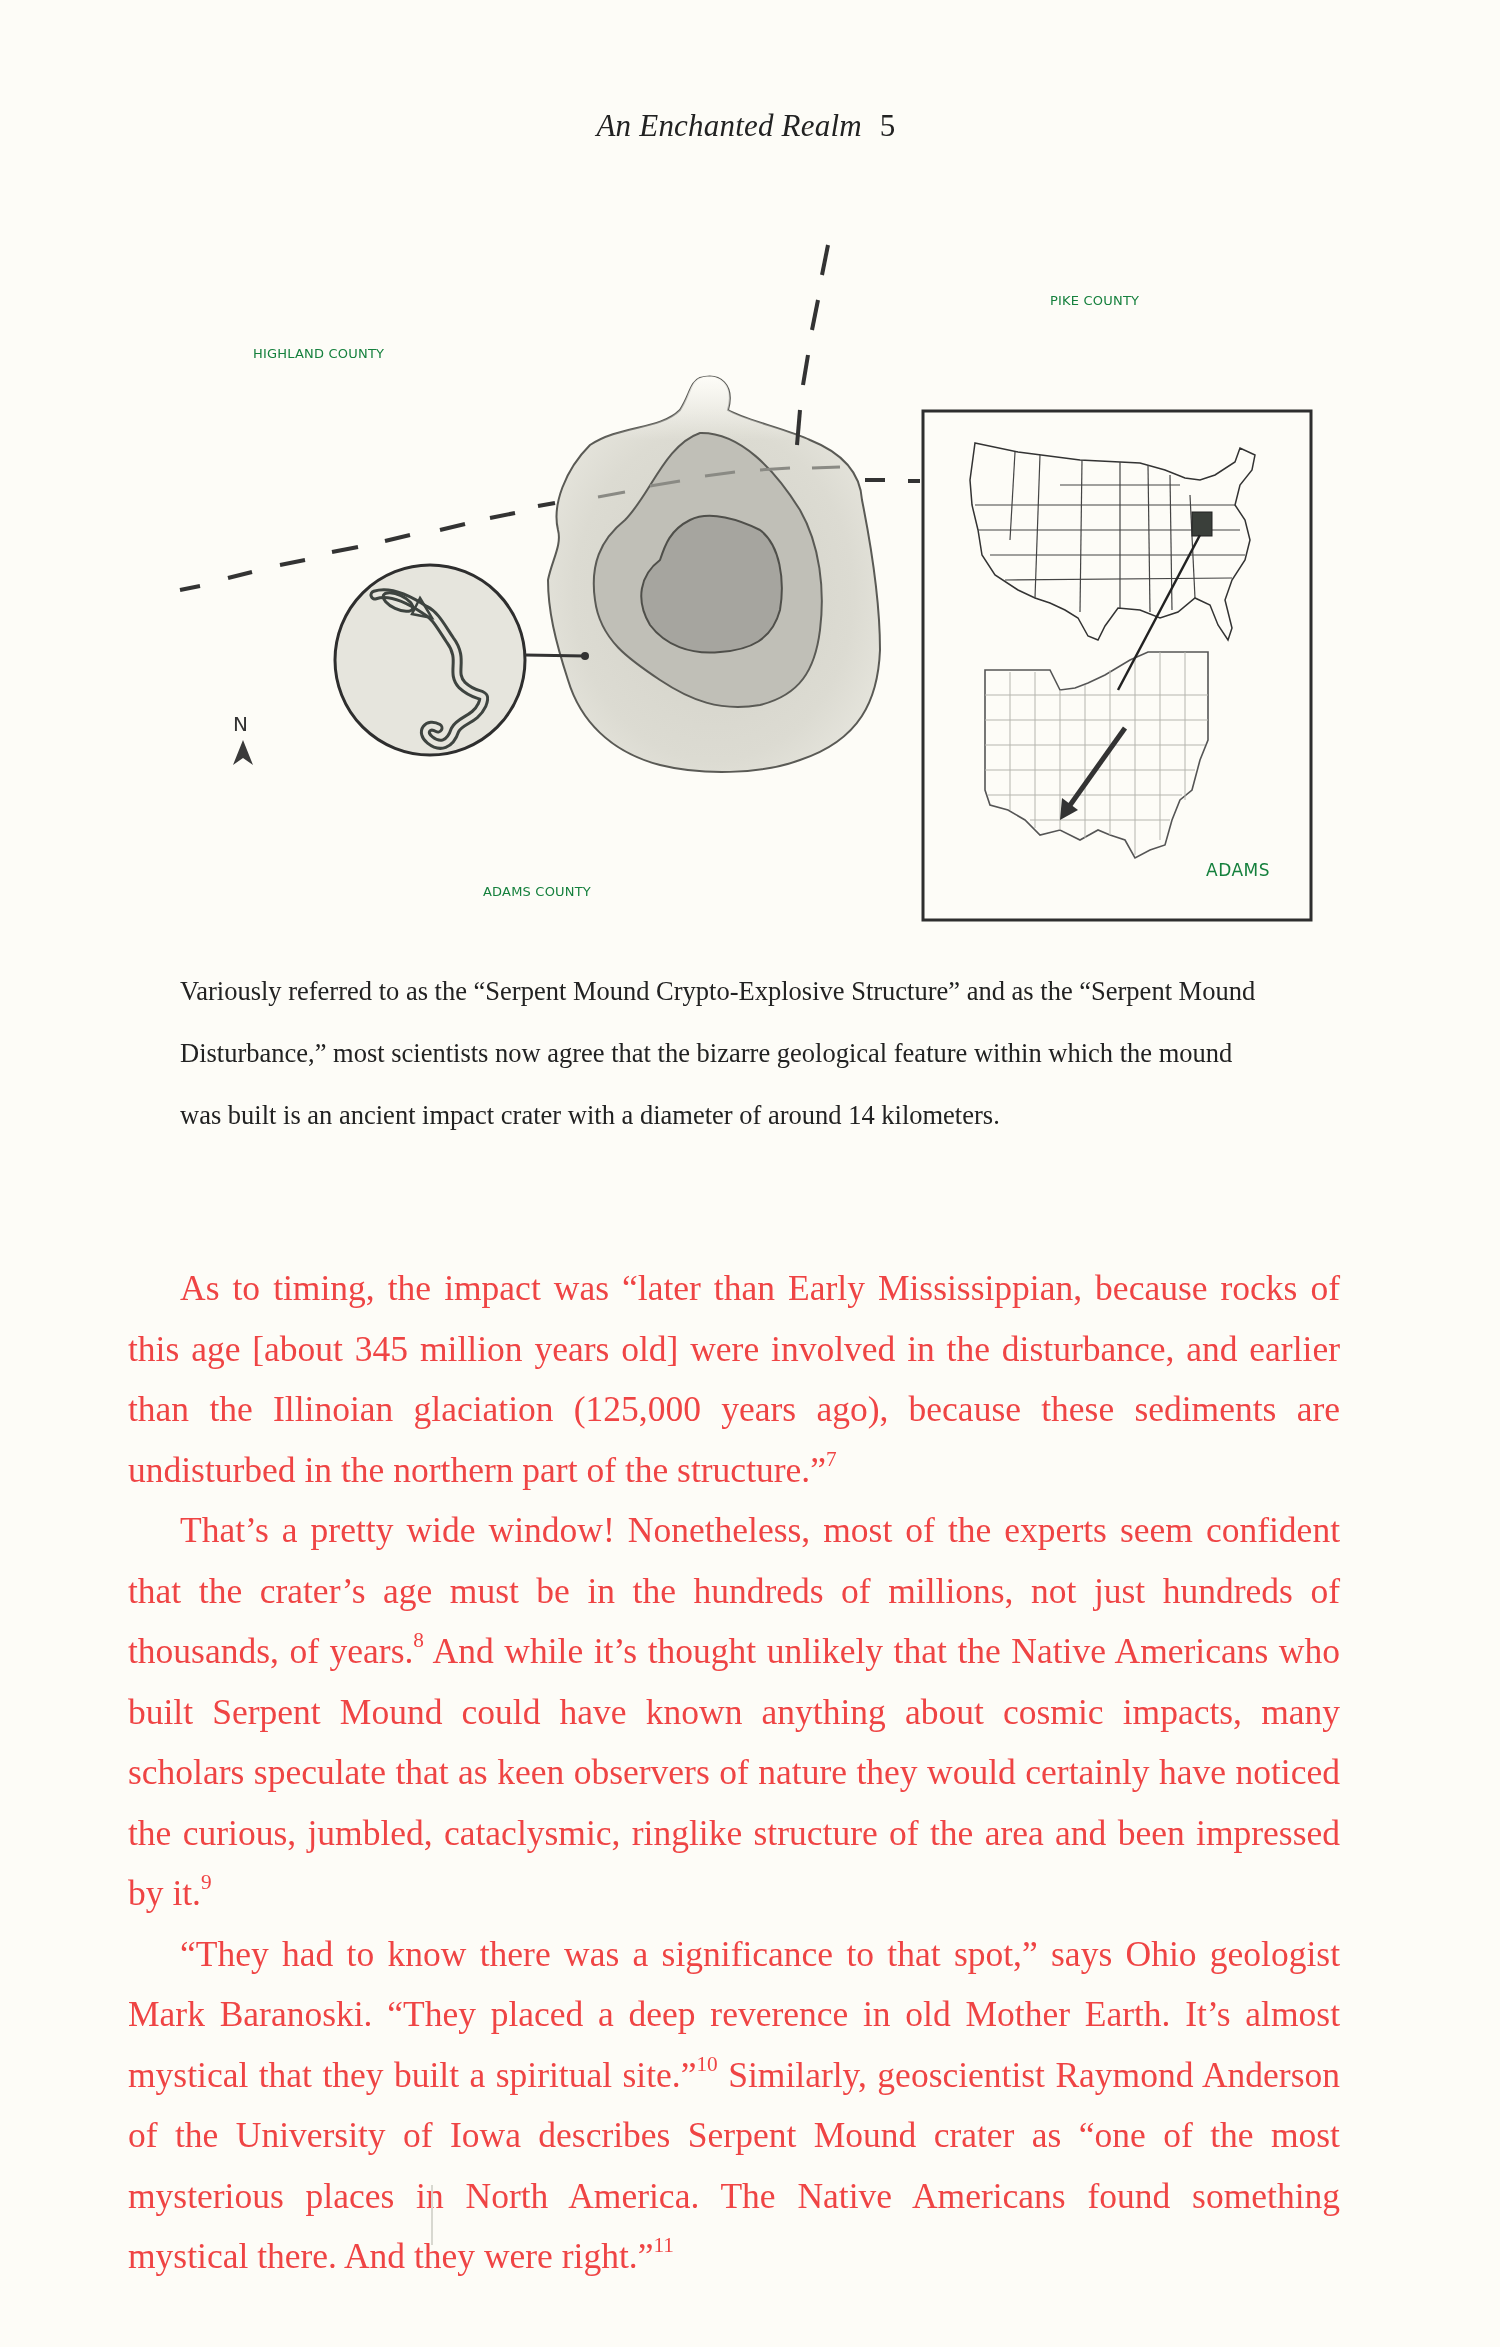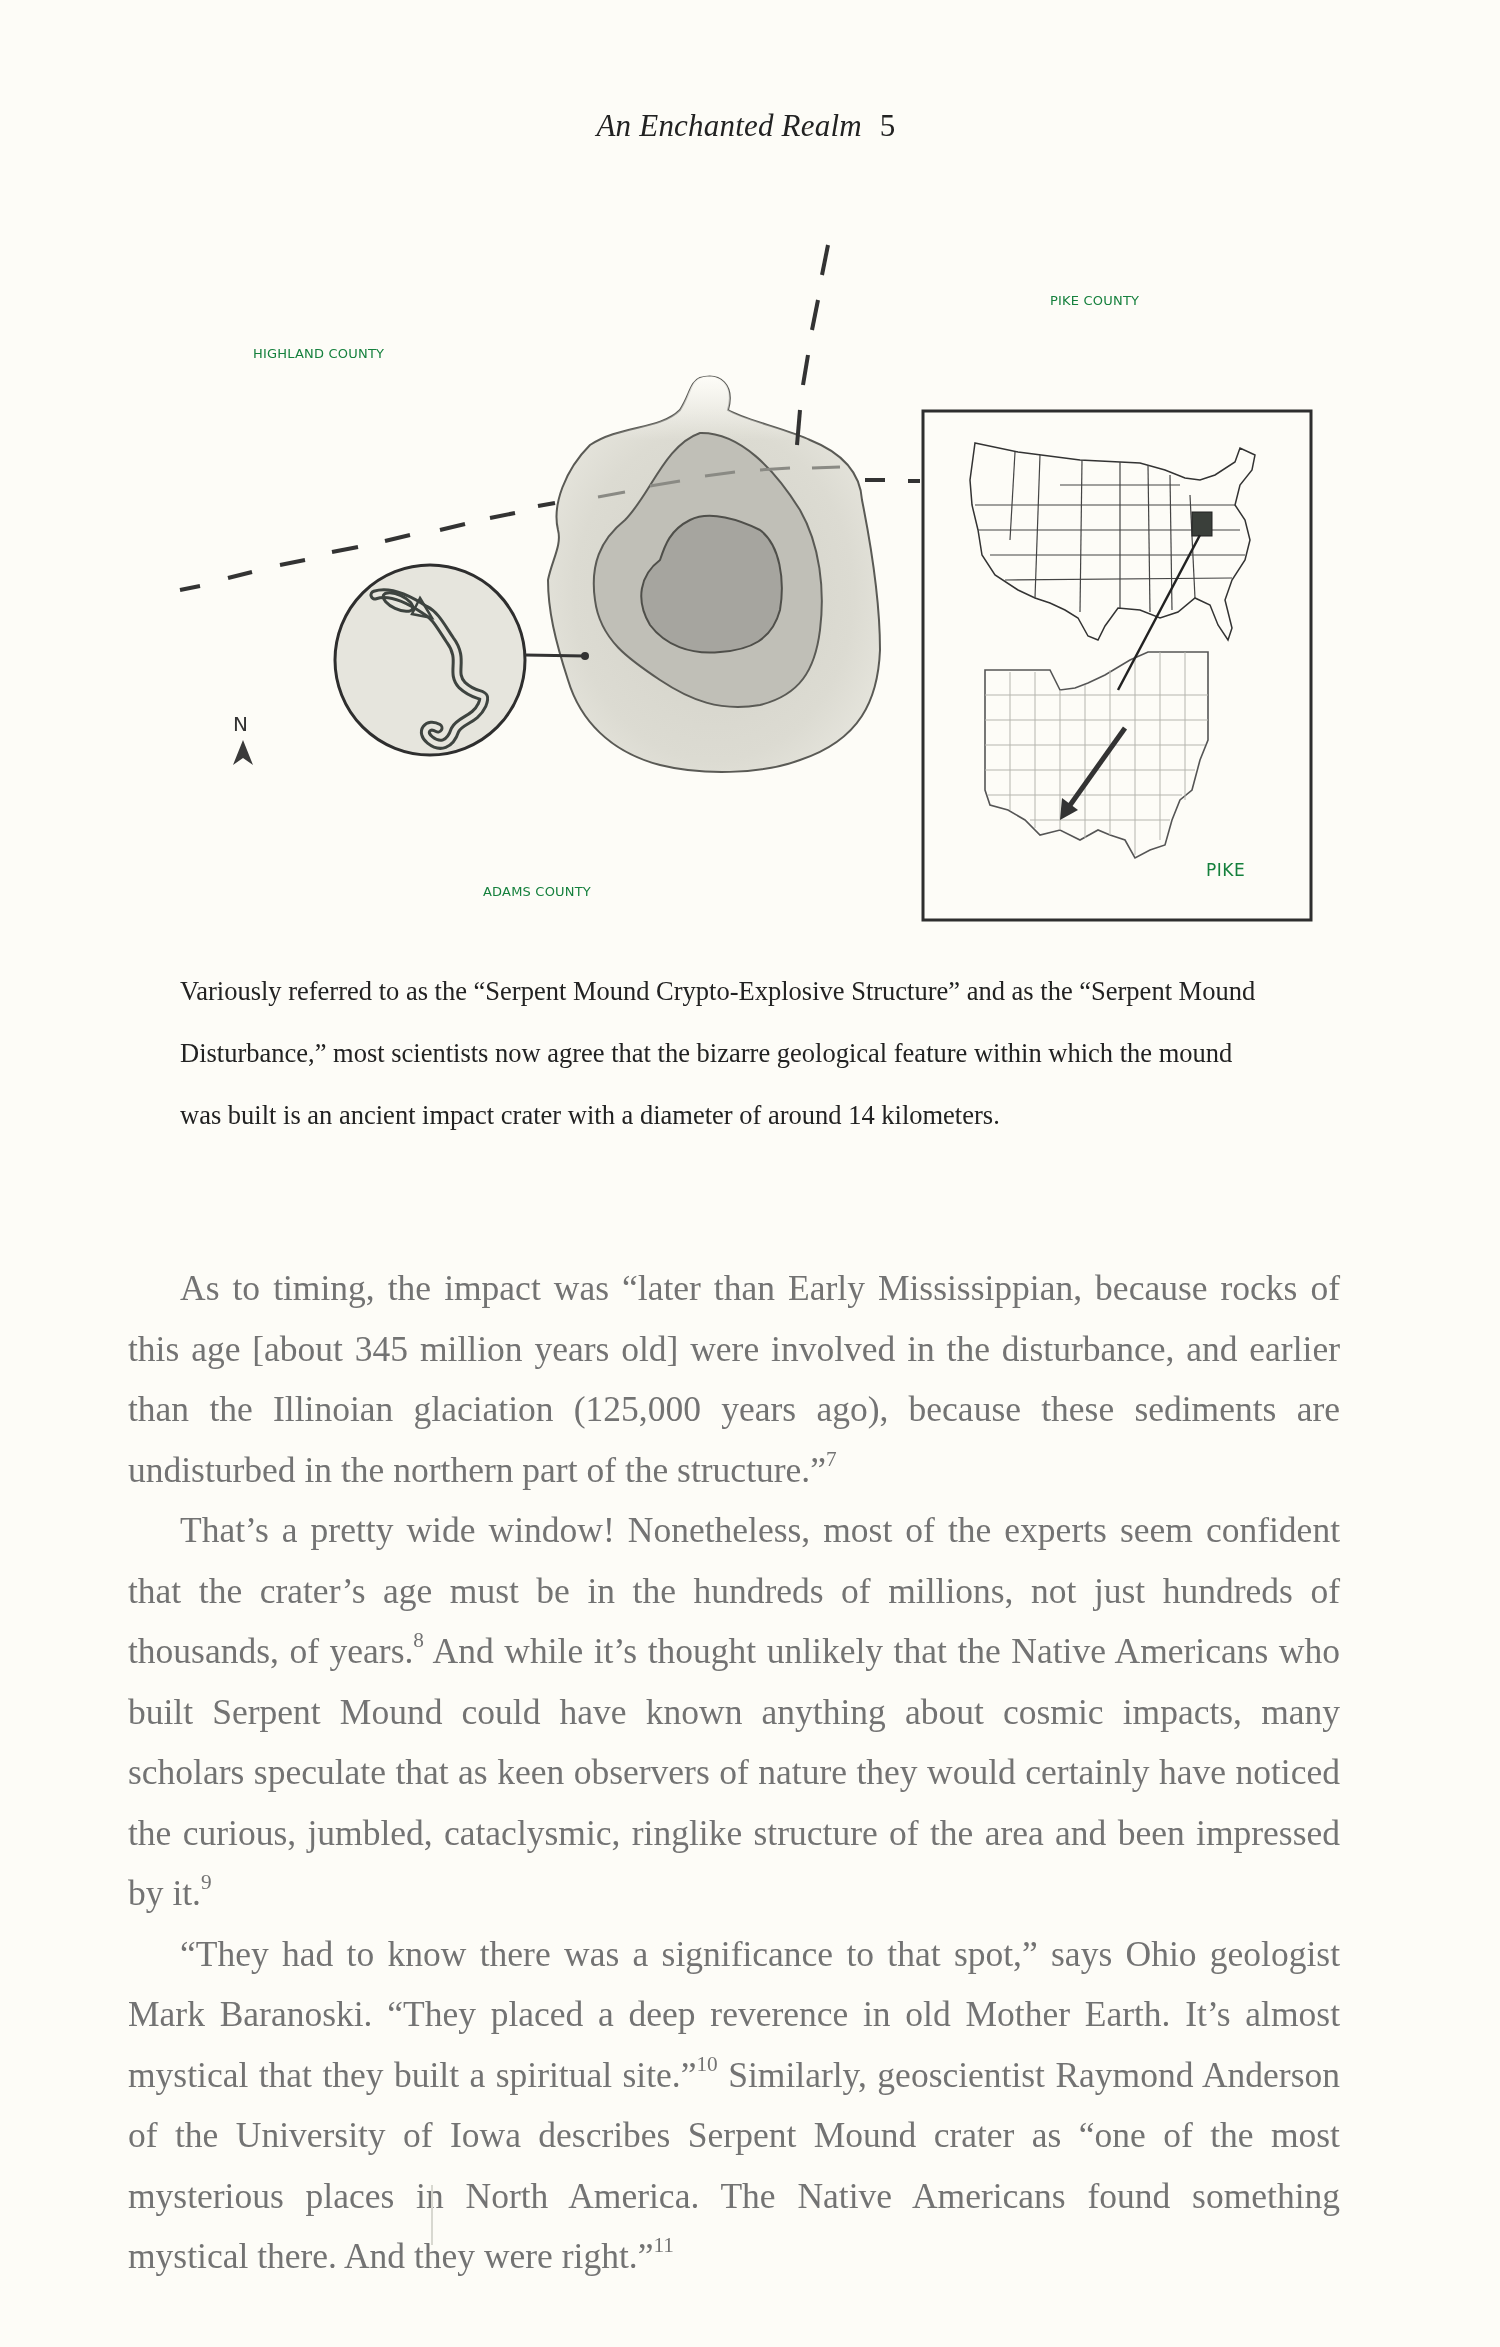--- a/index.html
+++ b/index.html
@@ -75,21 +75,21 @@
     text-align: left;
   }
   .body-text {
     position: absolute;
     left: 128px;
     top: 1258px;
     width: 1212px;
     font-family: "Liberation Serif", "DejaVu Serif", serif;
     font-size: 35.5px;
     line-height: 60.5px;
-    color: #737373;
+    color: #ef4444;
     text-align: justify;
     hyphens: manual;
   }
   .body-text p {
     margin: 0;
     text-indent: 52px;
   }
   sup {
     font-size: 60%;
     line-height: 0;
@@ -249,21 +249,21 @@
         <line x1="1200" y1="535" x2="1118" y2="690" stroke="#222" stroke-width="2.5"></line>
         <line x1="1125" y1="728" x2="1068" y2="808" stroke="#333" stroke-width="5"></line>
         <path d="M 1060 820 L 1062 798 L 1078 810 Z" fill="#333"></path>
       </g>
     </g>
   </svg>
 
   <div class="map-label" style="left:253px; top:346px;">HIGHLAND COUNTY</div>
   <div class="map-label" style="left:1050px; top:293px;">PIKE COUNTY</div>
   <div class="map-label" style="left:483px; top:868px;margin-top:16px;">ADAMS COUNTY</div>
-  <div class="map-label ohio" style="left:1206px; top:860px;">PIKE</div>
+  <div class="map-label ohio" style="left:1206px; top:860px;">ADAMS</div>
   <div class="north-letter">N</div>
 </div>
 
 <div class="caption">Variously referred to as the “Serpent Mound Crypto-Explosive Structure” and as the “Serpent Mound Disturbance,” most scientists now agree that the bizarre geological feature within which the mound was built is an ancient impact crater with a diameter of around 14 kilometers.</div>
 
 <div class="body-text">
   <p><span>As to timing, the impact was “later than Early Mississippian, because rocks of this age [about 345 million years old] were involved in the distur­bance, and earlier than the Illinoian glaciation (125,000 years ago), because these sediments are undisturbed in the northern part of the structure.”</span><sup>7</sup></p>
   <p><span>That’s a pretty wide window! Nonetheless, most of the experts seem con­fident that the crater’s age must be in the hundreds of millions, not just hun­dreds of thousands, of years.</span><sup>8</sup><span> And while it’s thought unlikely that the Native Americans who built Serpent Mound could have known anything about cos­mic impacts, many scholars speculate that as keen observers of nature they would certainly have noticed the curious, jumbled, cataclysmic, ringlike structure of the area and been impressed by it.</span><sup>9</sup></p>
   <p><span>“They had to know there was a significance to that spot,” says Ohio geolo­gist Mark Baranoski. “They placed a deep reverence in old Mother Earth. It’s almost mystical that they built a spiritual site.”</span><sup>10</sup><span> Similarly, geoscientist Ray­mond Anderson of the University of Iowa describes Serpent Mound crater as “one of the most mysterious places in North America. The Native Americans found something mystical there. And they were right.”</span><sup>11</sup></p>
 </div>

